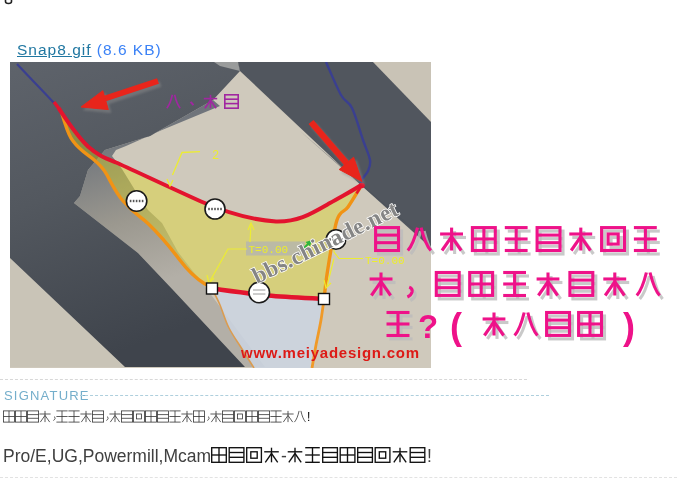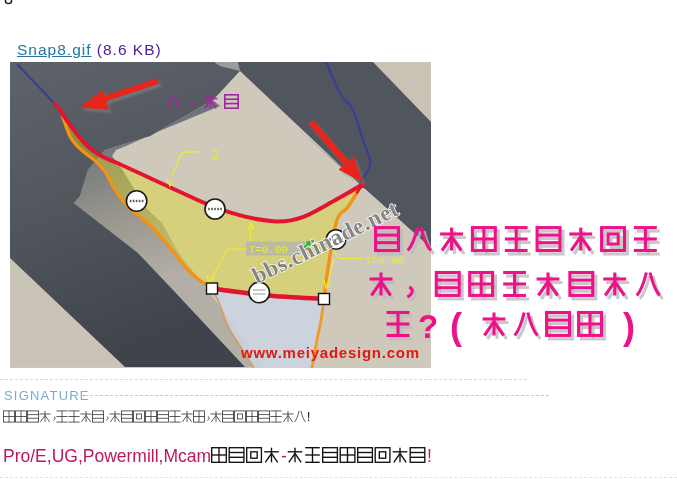--- a/index.html
+++ b/index.html
@@ -3,21 +3,21 @@
 <style>
 html,body{margin:0;padding:0;background:#ffffff;width:677px;height:480px;overflow:hidden;}
 body{font-family:"Liberation Sans",sans-serif;position:relative;}
 .abs{position:absolute;}
 </style></head><body>
 
 <svg class="abs" style="left:0;top:0" width="20" height="8">
     <path d="M5.5,-3 L5.5,1.5 Q5.5,3.5 8.5,3.5 Q11.5,3.5 11.5,1.5 L11.5,-3" fill="none" stroke="#222" stroke-width="1.6"></path>
   </svg>
 
-<div class="abs" style="left:17px;top:41px;font-size:15.5px;letter-spacing:1px;color:#000;"><span style="color:#2077a1;text-decoration:underline;">Snap8.gif</span> <span style="color:#4c1d95">(8.6 KB)</span></div>
+<div class="abs" style="left:17px;top:41px;font-size:15.5px;letter-spacing:1px;color:#000;"><span style="color:#2077a1;text-decoration:underline;">Snap8.gif</span> <span style="color:#3b82f6">(8.6 KB)</span></div>
 
 <svg class="abs" style="left:10px;top:62px" width="421" height="306" viewBox="0 0 421 306">
 
 <rect x="0" y="0" width="421" height="306" fill="#CFC9BC"></rect>
 <polygon points="0,196 115,305 0,305" fill="#C9C4B7"></polygon>
 <polygon points="363,0 421,0 421,60" fill="#C9C3B6"></polygon>
 
 <defs>
       <linearGradient id="bandg" x1="0" y1="0.18" x2="0.12" y2="0.75">
         <stop offset="0" stop-color="#6F747B"></stop>
@@ -397,21 +397,21 @@
     <line x1="273.0" y1="1.9" x2="273.0" y2="13.1" stroke="#333333" stroke-width="0.80" fill="none" opacity="1.0"></line>
     <line x1="285.0" y1="1.9" x2="285.0" y2="13.1" stroke="#333333" stroke-width="0.80" fill="none" opacity="1.0"></line>
     <line x1="279.4" y1="5.0" x2="290.6" y2="5.0" stroke="#333333" stroke-width="0.80" fill="none" opacity="1.0"></line>
     <line x1="280.3" y1="13.1" x2="285.0" y2="6.4" stroke="#333333" stroke-width="0.80" fill="none" opacity="1.0"></line>
     <line x1="289.7" y1="13.1" x2="285.0" y2="6.4" stroke="#333333" stroke-width="0.80" fill="none" opacity="1.0"></line>
     <path d="M 296.1,1.9 C 294.8,7.5 293.4,10.9 291.4,13.1" stroke="#333333" stroke-width="0.80" fill="none" opacity="1.0"></path>
     <path d="M 297.9,1.9 C 299.2,7.5 300.6,10.9 302.6,13.1" stroke="#333333" stroke-width="0.80" fill="none" opacity="1.0"></path>
     <text x="304" y="12" font-size="12" fill="#000">!</text>
   </svg>
 
-<div class="abs" style="left:3px;top:446px;font-size:17.5px;color:#be185d;text-align:right;">Pro/E,UG,Powermill,Mcam<svg width="70" height="18" viewBox="0 0 70 18" style="vertical-align:-2px">
+<div class="abs" style="left:3px;top:446px;font-size:17.5px;color:#404040;text-align:right;">Pro/E,UG,Powermill,Mcam<svg width="70" height="18" viewBox="0 0 70 18" style="vertical-align:-2px">
       <rect x="0.7" y="1.7" width="14.6" height="14.6" stroke="#111111" stroke-width="1.35" fill="none" opacity="1.0"></rect>
       <line x1="0.7" y1="9.0" x2="15.3" y2="9.0" stroke="#111111" stroke-width="1.35" fill="none" opacity="1.0"></line>
       <line x1="8.0" y1="1.7" x2="8.0" y2="16.3" stroke="#111111" stroke-width="1.35" fill="none" opacity="1.0"></line>
       <rect x="18.2" y="1.7" width="14.7" height="14.6" stroke="#111111" stroke-width="1.35" fill="none" opacity="1.0"></rect>
       <line x1="18.2" y1="6.5" x2="32.8" y2="6.5" stroke="#111111" stroke-width="1.35" fill="none" opacity="1.0"></line>
       <line x1="18.2" y1="11.3" x2="32.8" y2="11.3" stroke="#111111" stroke-width="1.35" fill="none" opacity="1.0"></line>
       <rect x="35.7" y="1.7" width="14.7" height="14.6" stroke="#111111" stroke-width="1.35" fill="none" opacity="1.0"></rect>
       <rect x="39.8" y="5.8" width="6.4" height="6.4" stroke="#111111" stroke-width="1.35" fill="none" opacity="1.0"></rect>
       <line x1="60.5" y1="1.7" x2="60.5" y2="16.3" stroke="#111111" stroke-width="1.35" fill="none" opacity="1.0"></line>
       <line x1="53.2" y1="5.8" x2="67.8" y2="5.8" stroke="#111111" stroke-width="1.35" fill="none" opacity="1.0"></line>

